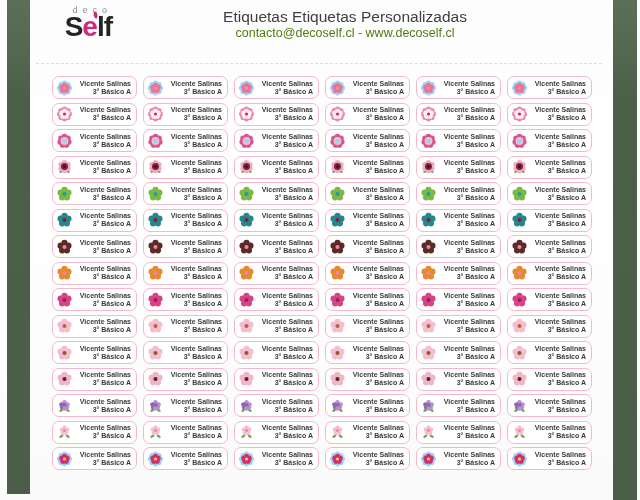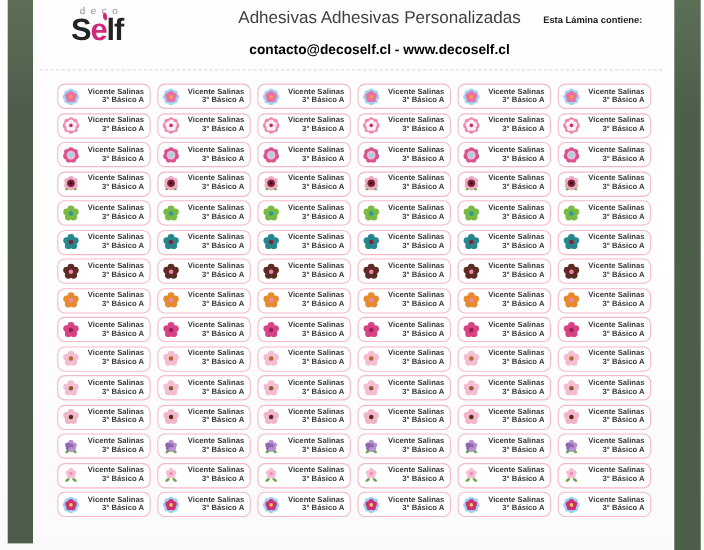--- a/index.html
+++ b/index.html
@@ -14,21 +14,21 @@
 
   
   .logo{position:absolute;left:40px;top:5px;width:72px;text-align:right}
   .logo-top{display:block;font-size:9px;letter-spacing:5px;color:#8f8f8f;margin-left:5px}
   .logo-main{font-size:28px;font-weight:800;color:#242424;line-height:24px;letter-spacing:-1px}
   .logo-e{color:#ce2a7d;position:relative;display:inline-block}
   .logo-e::after{content:"";position:absolute;top:-3px;right:-1px;width:5px;height:6px;
     background:#ce2a7d;border-radius:0 85% 0 85%;transform:rotate(25deg)}
   .title-block{position:absolute;left:160px;top:8px;width:370px;text-align:center}
   .title{font-size:15.5px;color:#3f3f3f}
-  .contact{font-size:12.5px;font-weight:700;color:#000000;margin-top:12px}
+  .contact{font-size:12.5px;font-weight:400;color:#4d7c0f;margin-top:0}
   .info-block{position:absolute;right:56px;top:13px;text-align:right;color:#1d1d1d;line-height:11px}
   .info1{font-size:8.5px;font-weight:700}
   .info2{font-size:8.5px;font-weight:600}
   .perforation{position:absolute;left:36px;top:63px;width:566px;border-top:1px dashed #ded4d4;opacity:.8}
 
   
   #grid{
     position:absolute;left:52px;top:76px;
     display:grid;grid-template-columns:repeat(6,85px);grid-auto-rows:23px;
     column-gap:6px;row-gap:3.5px;
@@ -47,26 +47,25 @@
 
 <div class="strip strip-left"></div>
 <div class="strip strip-right"></div>
 
 <div class="logo">
   <span class="logo-top">deco</span>
   <span class="logo-main"><span>S</span><span class="logo-e">e</span><span>lf</span></span>
 </div>
 
 <div class="title-block">
-  <div class="title">Adhesivas Adhesivas Personalizadas</div>
+  <div class="title">Etiquetas Etiquetas Personalizadas</div>
   <div class="contact">contacto@decoself.cl - www.decoself.cl</div>
 </div>
 
 <div class="info-block">
-  <div class="info1">Esta Lámina contiene:</div>
 </div>
 
 <div class="perforation"></div>
 
 <div id="grid">
     <div class="sticker">
       <span class="flower"><svg viewBox="0 0 20 20" width="17" height="17">
           <circle cx="10.00" cy="4.30" r="3.1" fill="#9fd2ee"></circle>
           <circle cx="14.03" cy="5.97" r="3.1" fill="#9fd2ee"></circle>
           <circle cx="15.70" cy="10.00" r="3.1" fill="#9fd2ee"></circle>

